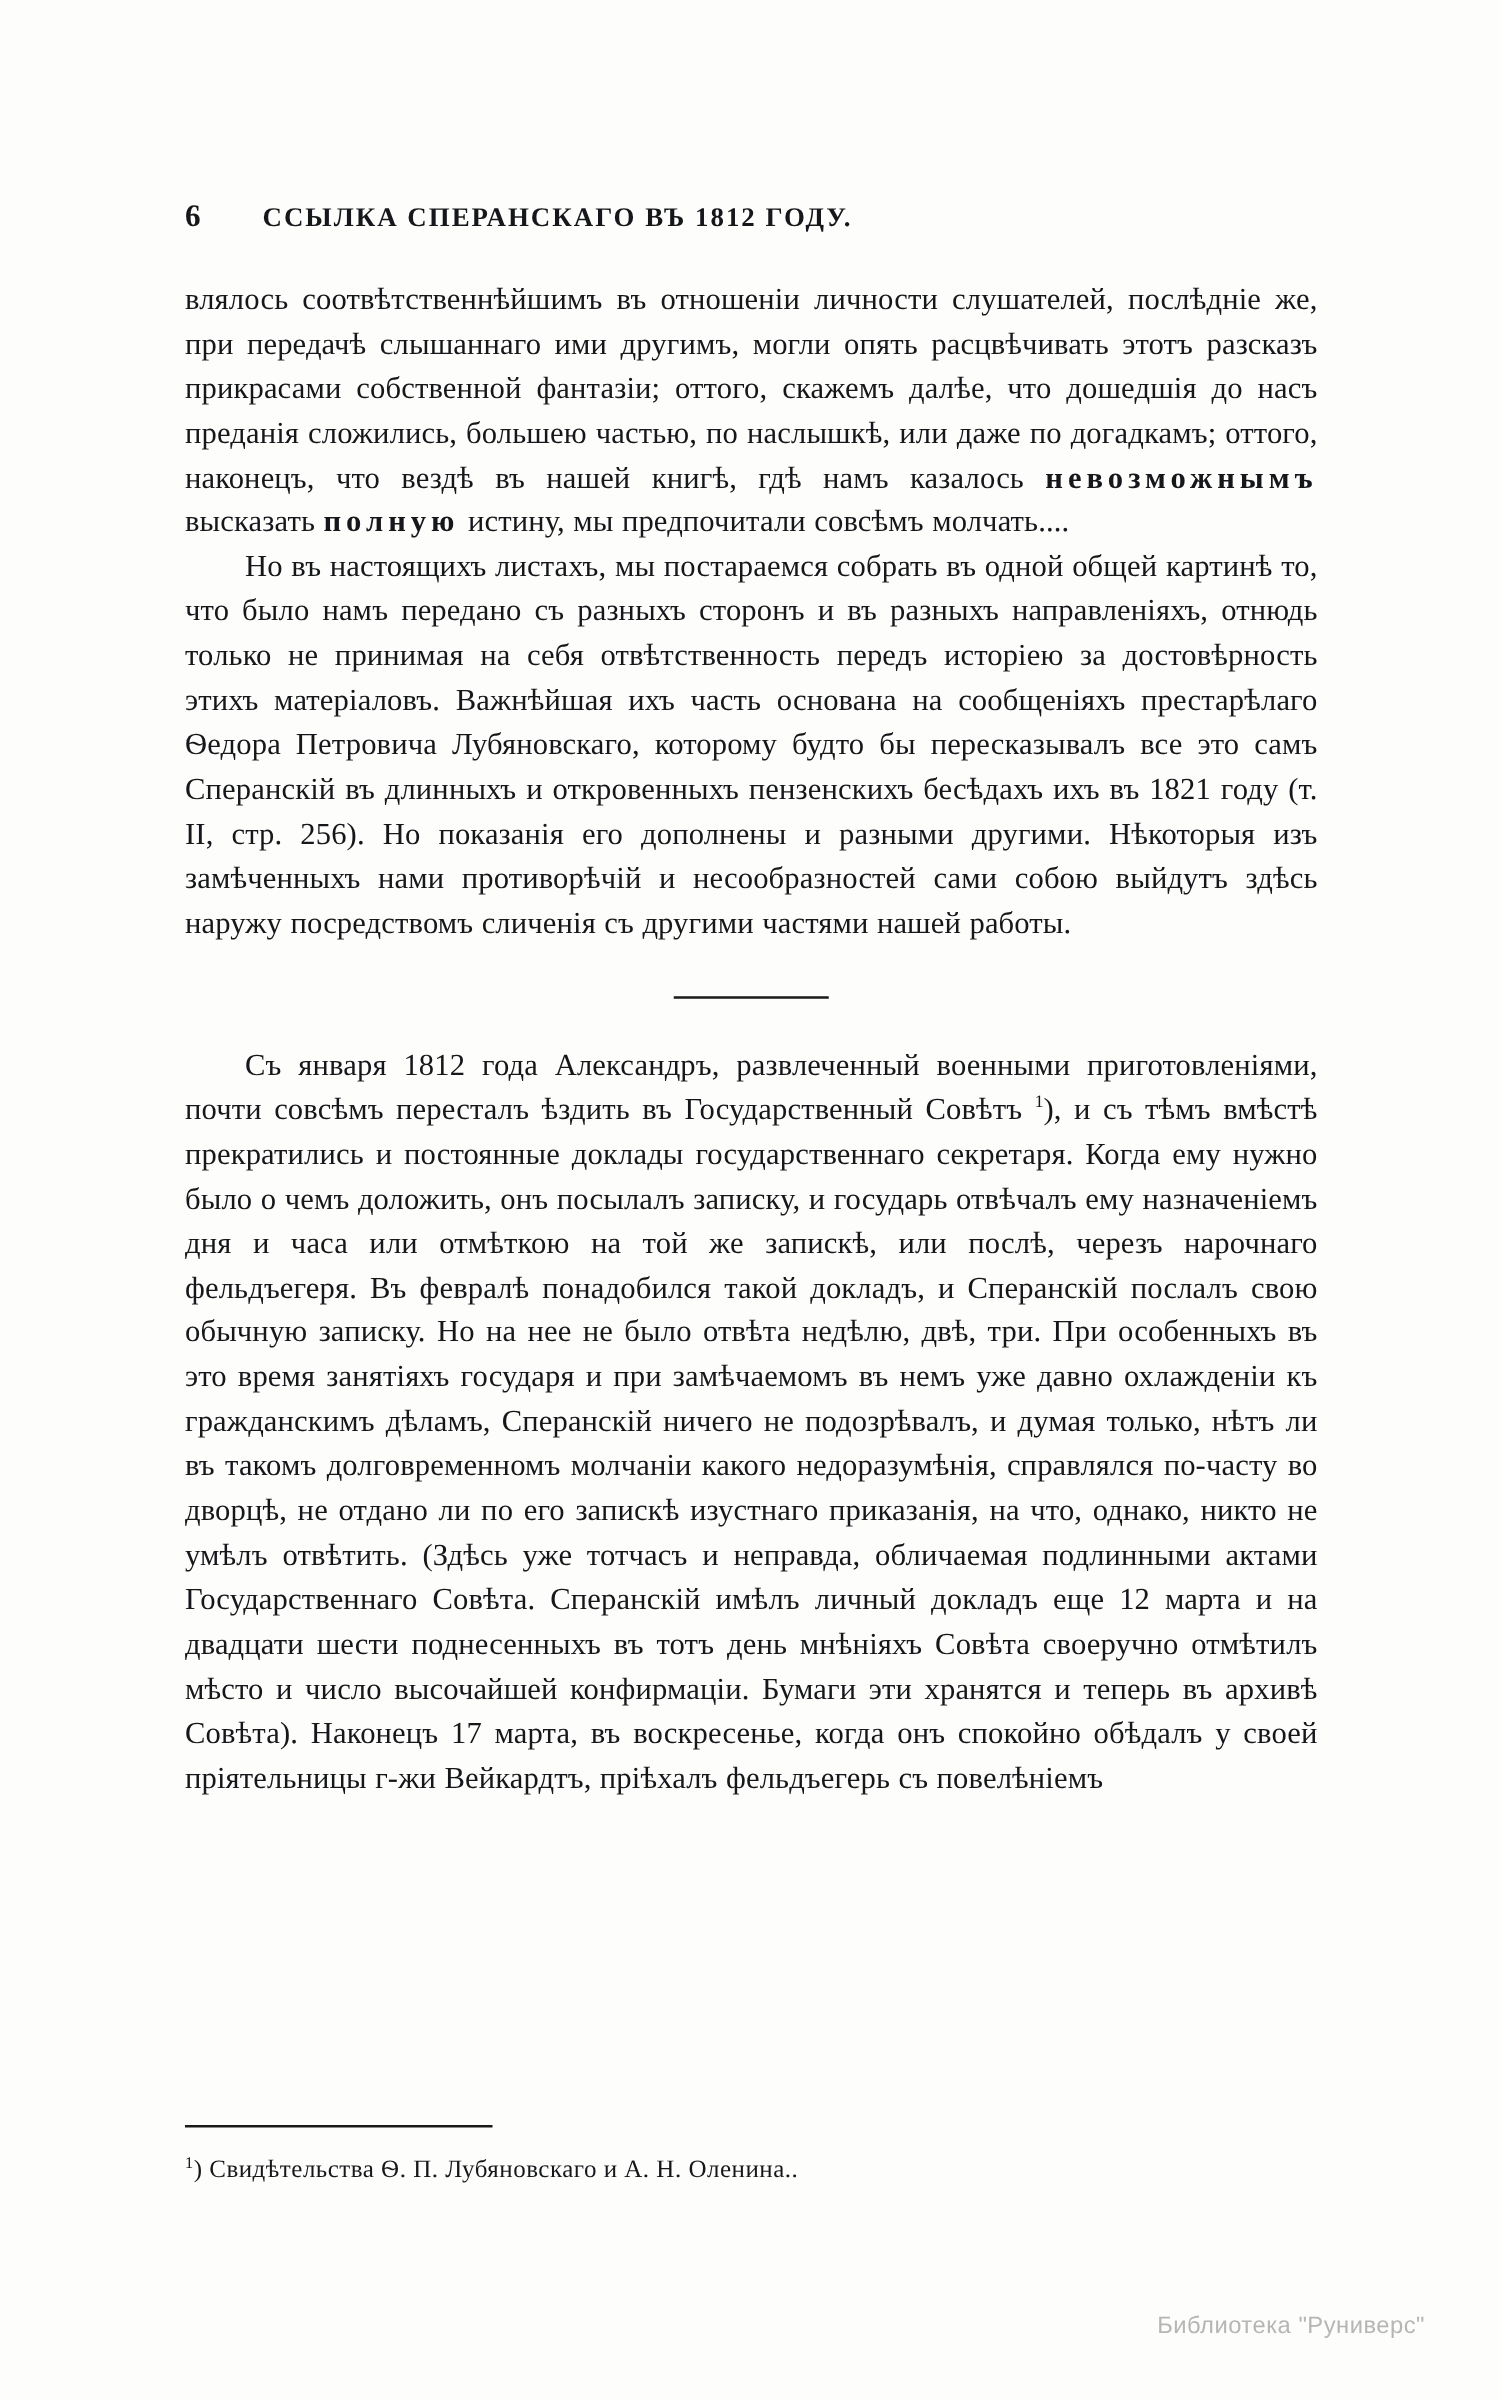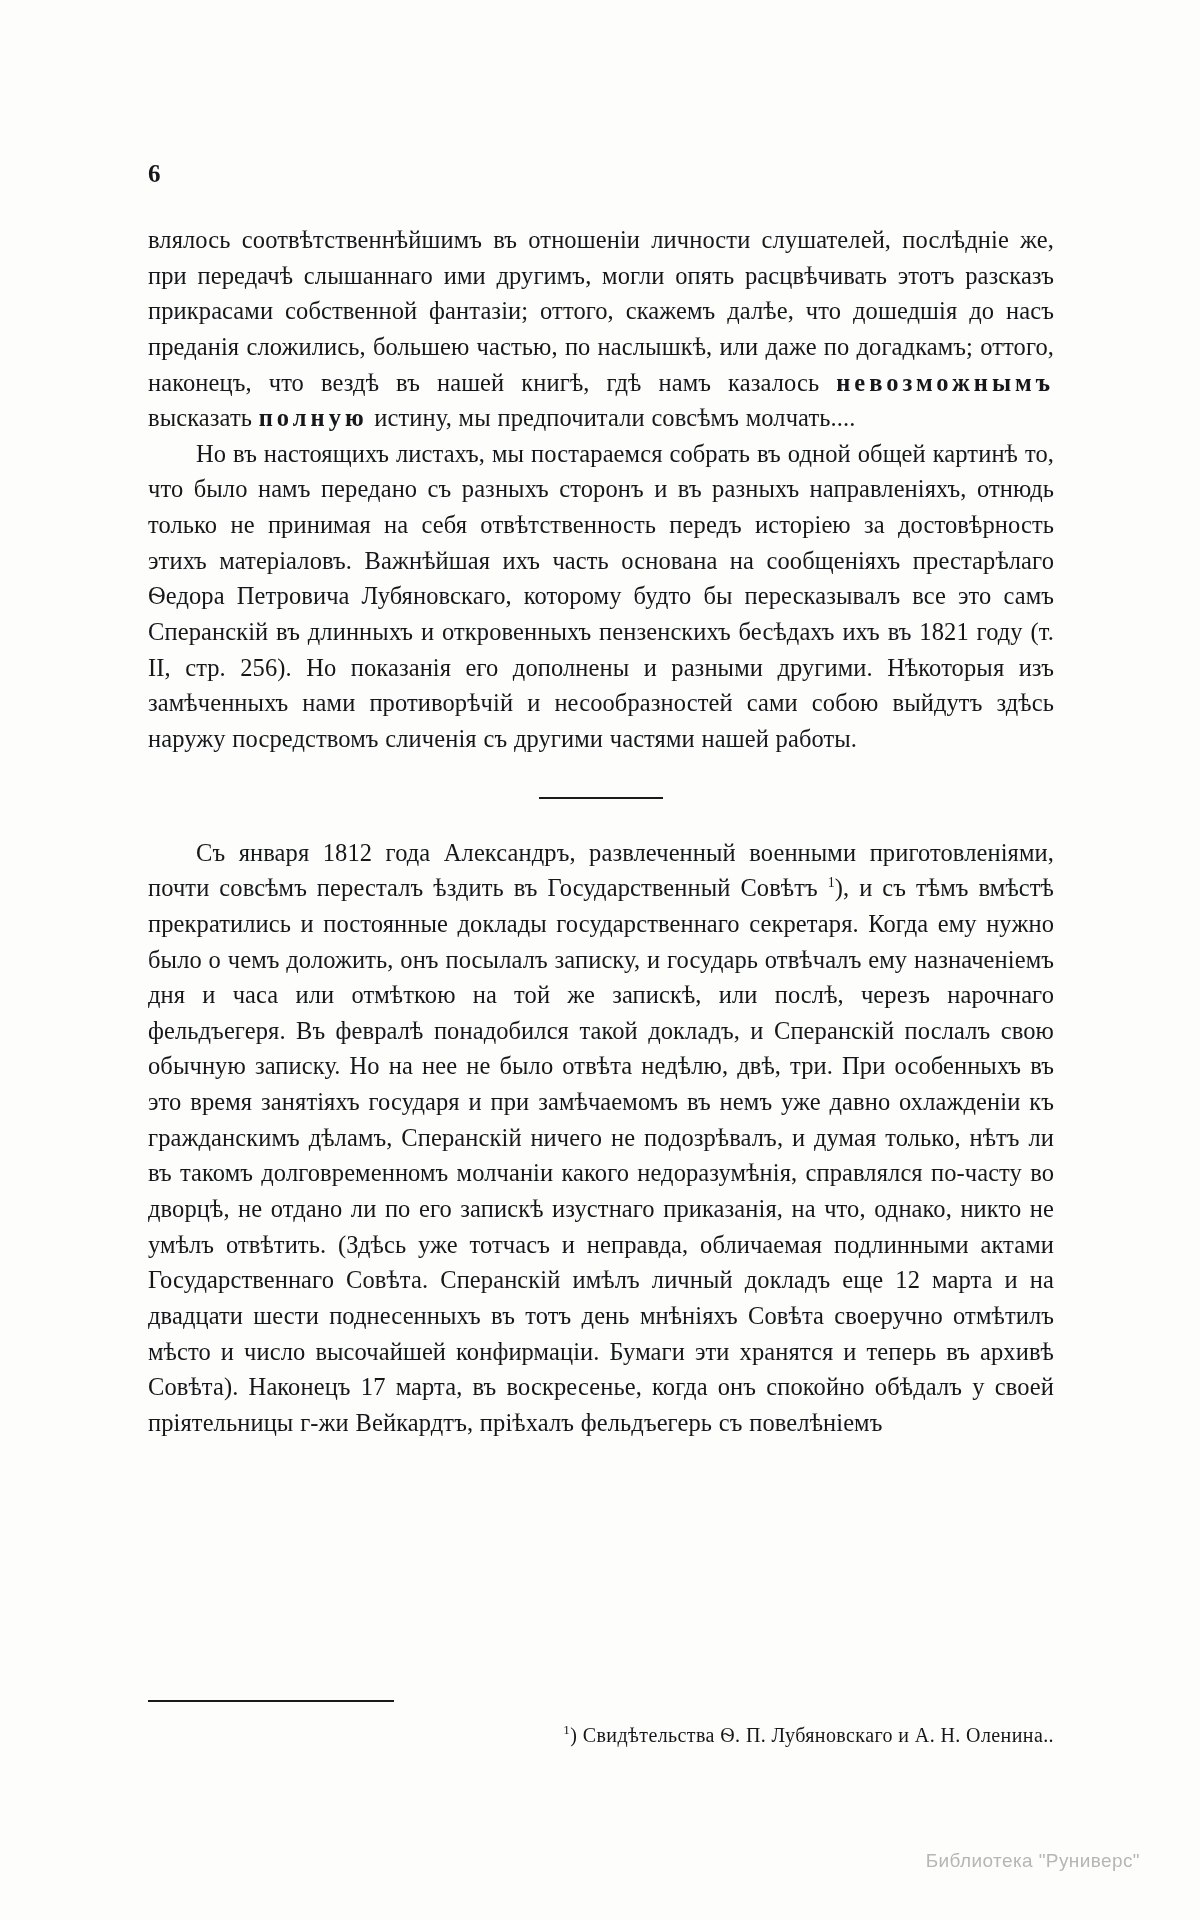--- a/index.html
+++ b/index.html
@@ -79,21 +79,21 @@
     top: 1700px;
     width: 246px;
     border-top: 2px solid #1a1a1a;
   }
   .footnote {
     position: absolute;
     left: 148px;
     top: 1722px;
     width: 906px;
     font-size: 20px;
-    text-align: right;
+    text-align: left;
     letter-spacing: 0.4px;
   }
   .footnote sup {
     font-size: 13px;
     vertical-align: super;
   }
   sup.fn-ref {
     font-size: 14px;
     vertical-align: super;
     letter-spacing: 0;
@@ -110,20 +110,21 @@
 </style>
 </head>
 <body>
 
 <div class="page">
 
   <div class="content">
 
     <div class="header-row">
       <div class="page-number">6</div>
+      <div class="running-title">ССЫЛКА СПЕРАНСКАГО ВЪ 1812 ГОДУ.</div>
     </div>
 
     <p class="body"><span>влялось соотвѣтственнѣйшимъ въ отношеніи личности слушателей, послѣдніе же, при передачѣ слышаннаго ими другимъ, могли опять расцвѣчивать этотъ разсказъ прикрасами собственной фантазіи; оттого, скажемъ далѣе, что дошедшія до насъ преданія сложились, большею частью, по наслышкѣ, или даже по догадкамъ; оттого, наконецъ, что вездѣ въ нашей книгѣ, гдѣ намъ казалось </span><span class="spaced">невозможнымъ</span><span> высказать </span><span class="spaced">полную</span><span> истину, мы предпочитали совсѣмъ молчать....</span></p>
 
     <p class="body indent">Но въ настоящихъ листахъ, мы постараемся собрать въ одной общей картинѣ то, что было намъ передано съ разныхъ сторонъ и въ разныхъ направленіяхъ, отнюдь только не принимая на себя отвѣтственность передъ исторіею за достовѣрность этихъ матеріаловъ. Важнѣйшая ихъ часть основана на сообщеніяхъ престарѣлаго Ѳедора Петровича Лубяновскаго, которому будто бы пересказывалъ все это самъ Сперанскій въ длинныхъ и откровенныхъ пензенскихъ бесѣдахъ ихъ въ 1821 году (т. II, стр. 256). Но показанія его дополнены и разными другими. Нѣкоторыя изъ замѣченныхъ нами противорѣчій и несообразностей сами собою выйдутъ здѣсь наружу посредствомъ сличенія съ другими частями нашей работы.</p>
 
     <div class="divider-wrap">
       <div class="divider"></div>
     </div>
 

